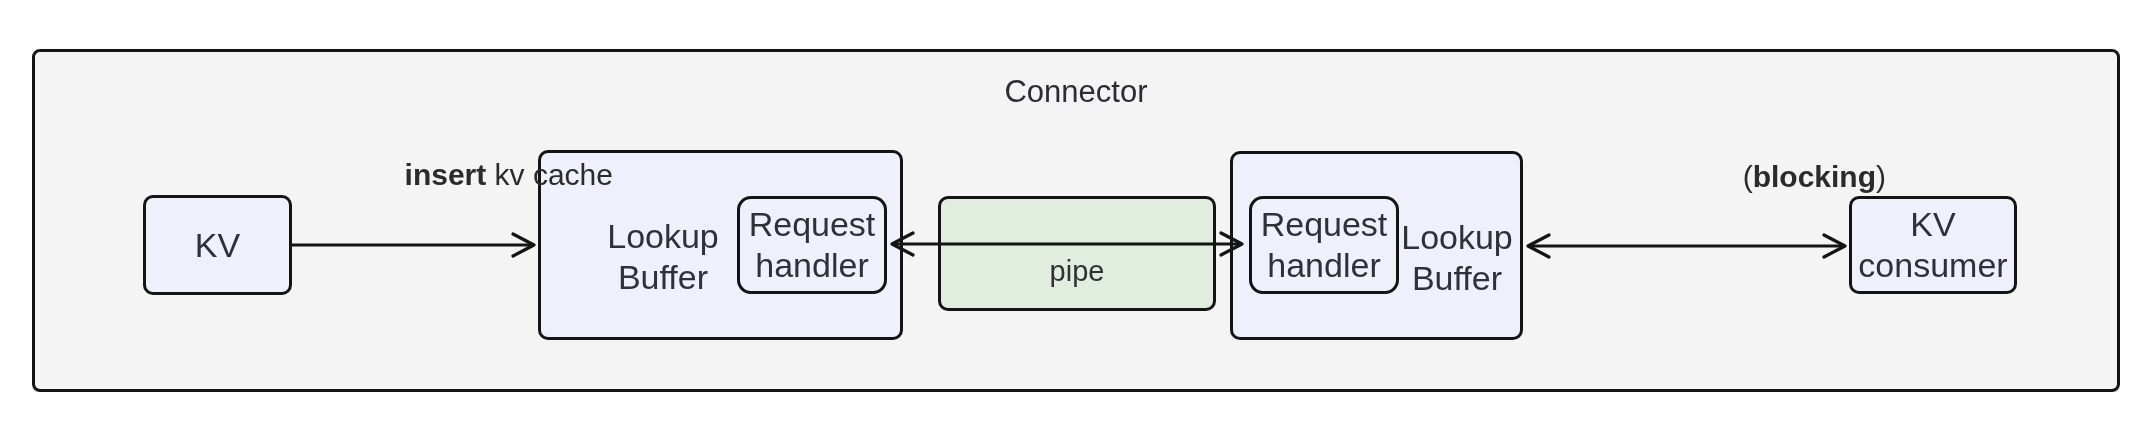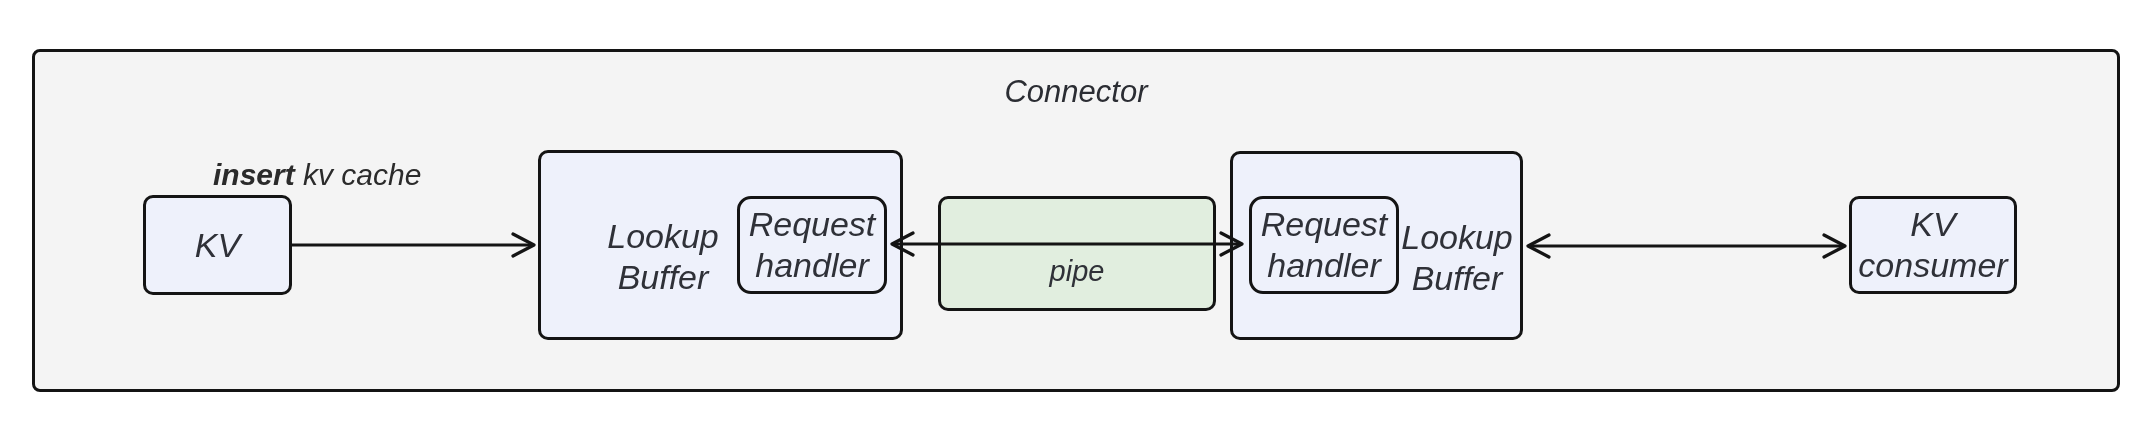--- a/index.html
+++ b/index.html
@@ -4,21 +4,20 @@
 <style>
   * { margin: 0; padding: 0; box-sizing: border-box; }
   html, body { background: #ffffff; }
   body { font-family: "Liberation Sans", sans-serif; }
   .canvas {
     position: relative;
     width: 2146px;
     height: 419px;
     background: #ffffff;
     overflow: hidden;
-    font-style: italic;
   }
   .outer-container {
     position: absolute;
     left: 32px; top: 49px;
     width: 2088px; height: 343px;
     background: #f4f4f4;
     border: 3px solid #141414;
     border-radius: 8px;
   }
   .diagram-title {
@@ -85,21 +84,21 @@
     align-items: flex-end;
     justify-content: center;
     padding-bottom: 20px;
     color: #2f3138;
     font-size: 29px;
     line-height: 34px;
   }
   .edge-label {
     position: absolute;
     width: 400px;
-    text-align: left;
+    text-align: right;
     font-size: 30px;
     line-height: 43px;
     color: #2b2b2b;
     z-index: 6;
   }
   .edge-label b { font-weight: 700; }
   .edge-label-insert { left: 213px; top: 153px; }
   .edge-label-drop   { left: 1486px; top: 155px; }
   .arrow-layer {
     position: absolute;
@@ -153,20 +152,21 @@
       <div>Request</div>
       <div>handler</div>
     </div>
     <div class="buffer-label">
       <div>Lookup</div>
       <div>Buffer</div>
     </div>
   </div>
 
   <div class="edge-label edge-label-drop">
+    <div><span>(</span><b>blocking</b><span>)</span></div>
   </div>
 
   <div class="node kv-consumer">
     <div>KV</div>
     <div>consumer</div>
   </div>
 
   <svg class="arrow-layer" viewBox="0 0 2146 438" xmlns="http://www.w3.org/2000/svg">
     <g>
       <path d="M292,245 H531"></path>

